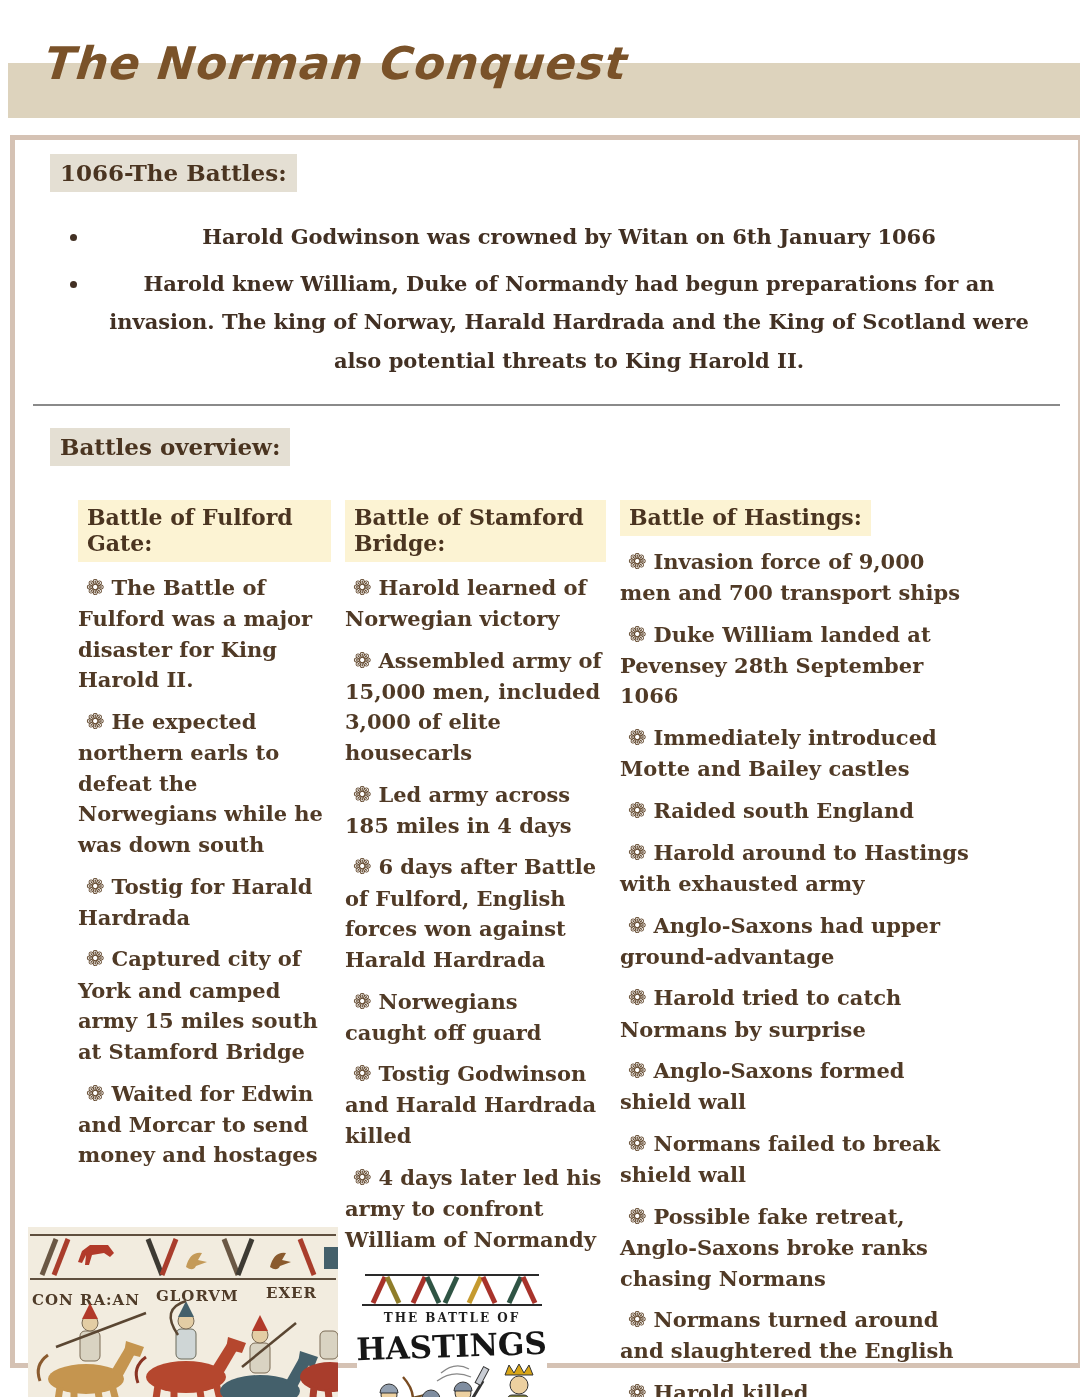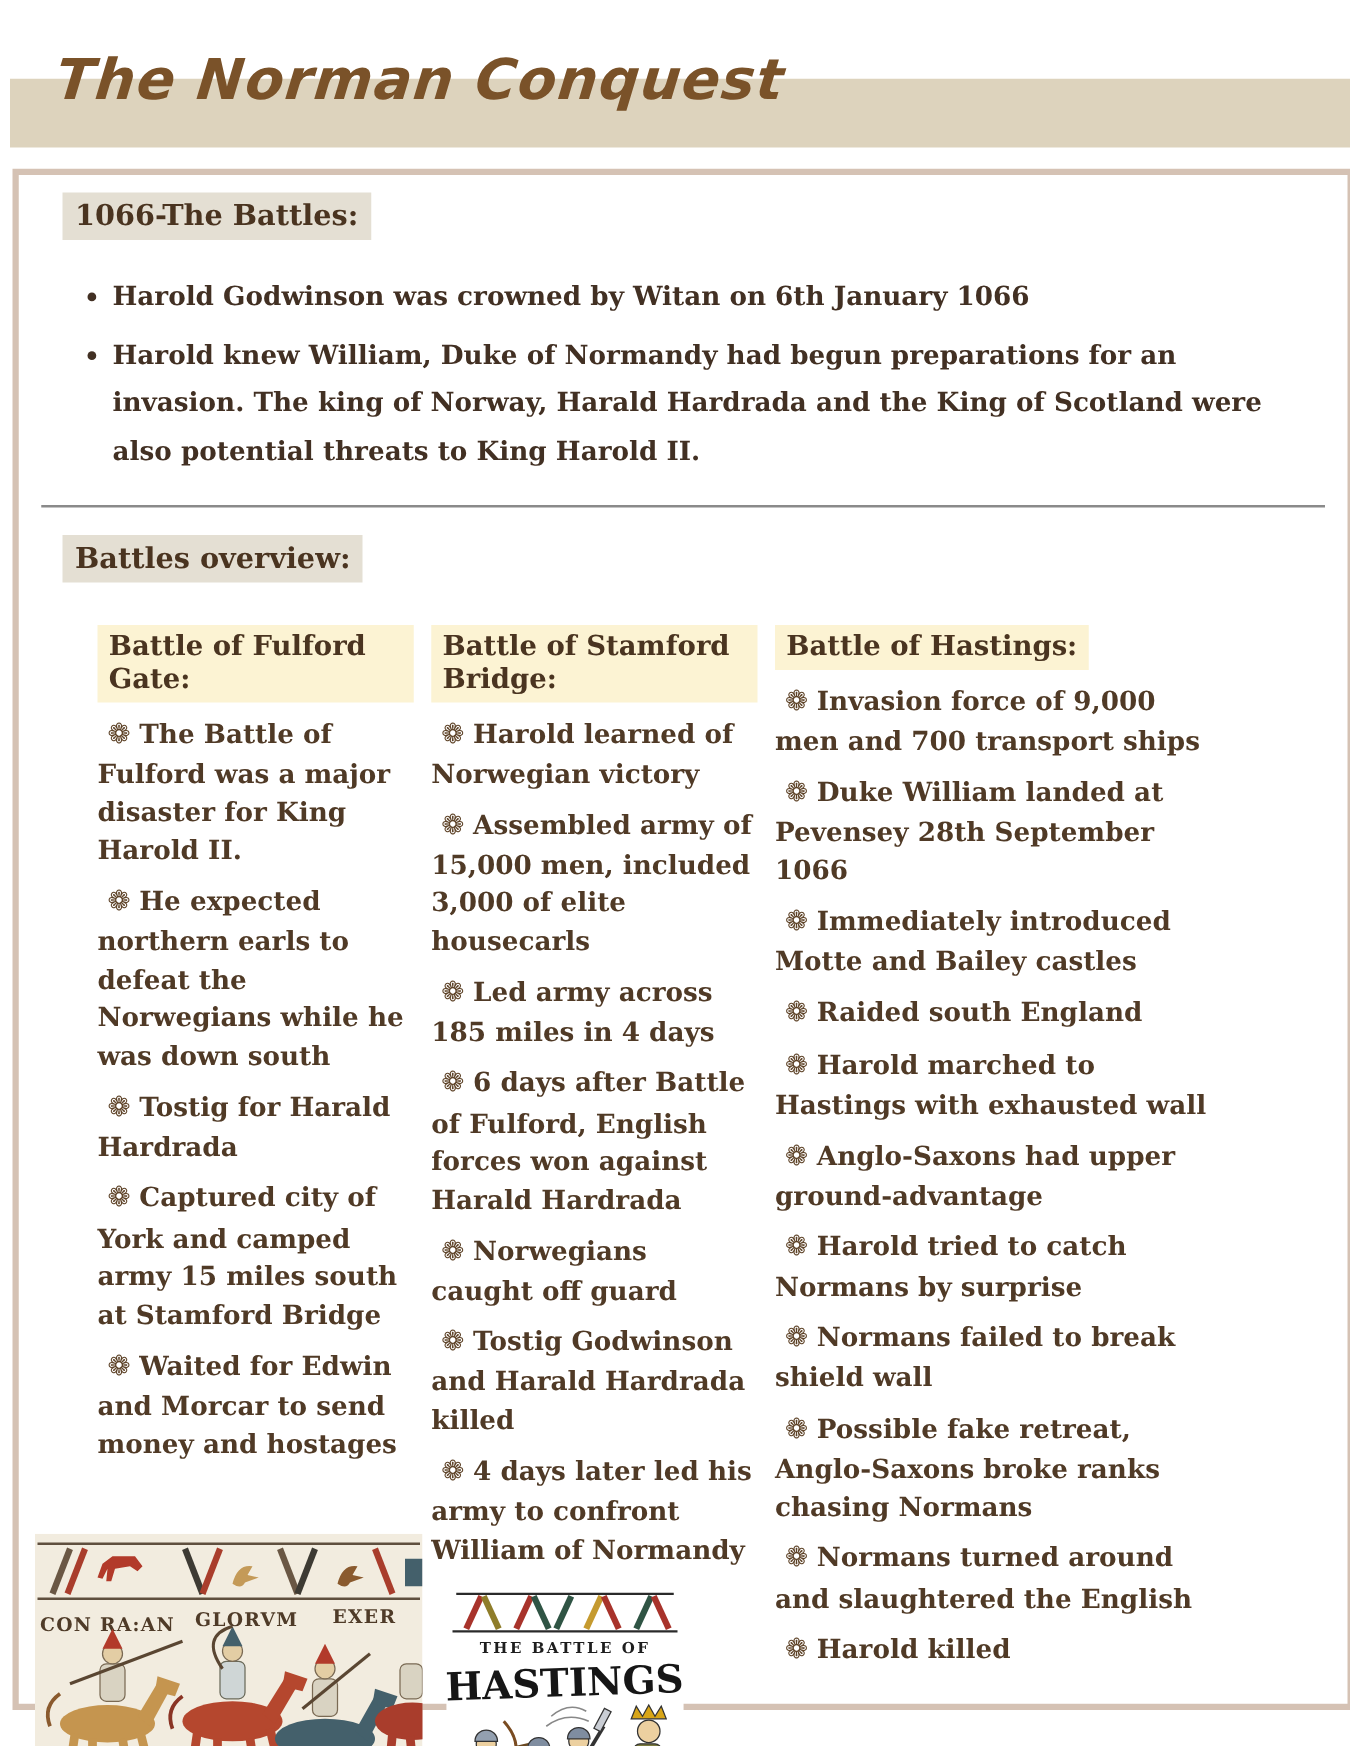--- a/index.html
+++ b/index.html
@@ -22,21 +22,21 @@
     padding:14px 12px 0 35px;overflow:visible;
   }
   .section-heading{
     display:inline-block;background:#e4dfd3;padding:5px 10px 6px;
     font-size:23px;font-weight:bold;color:#4a3420;
   }
   .intro-list{
     margin:26px 0 0 20px;padding:0 0 0 20px;list-style:disc;
     font-size:21px;font-weight:bold;color:#423023;max-width:958px;
   }
-  .intro-list li{margin-bottom:9px;line-height:1.82;}
+  .intro-list li{margin-bottom:9px;line-height:1.82;text-align:center;}
   .divider{border:none;border-top:2px solid #8a8a8a;margin:24px 6px 22px -17px;}
   
   .columns{display:grid;grid-template-columns:267px 275px 373px;margin:34px 0 0 28px;}
   .col{padding-right:14px;box-sizing:border-box;}
   .col-heading{
     display:inline-block;background:#fcf3d3;padding:4px 9px 6px;
     font-size:22px;font-weight:bold;color:#4a3420;margin-bottom:10px;
   }
   .item{
     margin:0 0 10px;font-size:21px;font-weight:bold;color:#503a26;
@@ -294,23 +294,24 @@
         </g>
       </svg>
     </div>
 
     <div class="col">
       <span class="col-heading">Battle of Hastings:</span>
       <p class="item"><span class="rosette">❁</span><span>Invasion force of 9,000 men and 700 transport ships</span></p>
       <p class="item"><span class="rosette">❁</span><span>Duke William landed at Pevensey 28th September 1066</span></p>
       <p class="item"><span class="rosette">❁</span><span>Immediately introduced Motte and Bailey castles</span></p>
       <p class="item"><span class="rosette">❁</span><span>Raided south England</span></p>
-      <p class="item"><span class="rosette">❁</span><span>Harold marched to Hastings with exhausted wall</span></p>
+      <p class="item"><span class="rosette">❁</span><span>Harold around to Hastings with exhausted army</span></p>
       <p class="item"><span class="rosette">❁</span><span>Anglo-Saxons had upper ground-advantage</span></p>
       <p class="item"><span class="rosette">❁</span><span>Harold tried to catch Normans by surprise</span></p>
+      <p class="item"><span class="rosette">❁</span><span>Anglo-Saxons formed shield wall</span></p>
       <p class="item"><span class="rosette">❁</span><span>Normans failed to break shield wall</span></p>
       <p class="item"><span class="rosette">❁</span><span>Possible fake retreat, Anglo-Saxons broke ranks chasing Normans</span></p>
       <p class="item"><span class="rosette">❁</span><span>Normans turned around and slaughtered the English</span></p>
       <p class="item"><span class="rosette">❁</span><span>Harold killed</span></p>
       
     </div>
 
   </div>
 </div>
 

